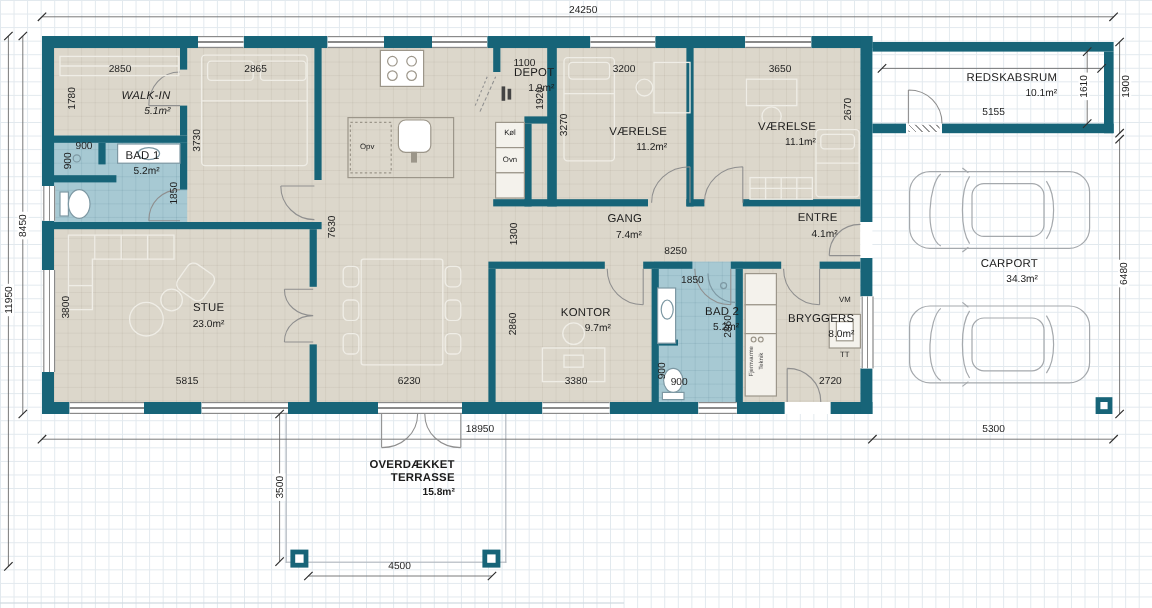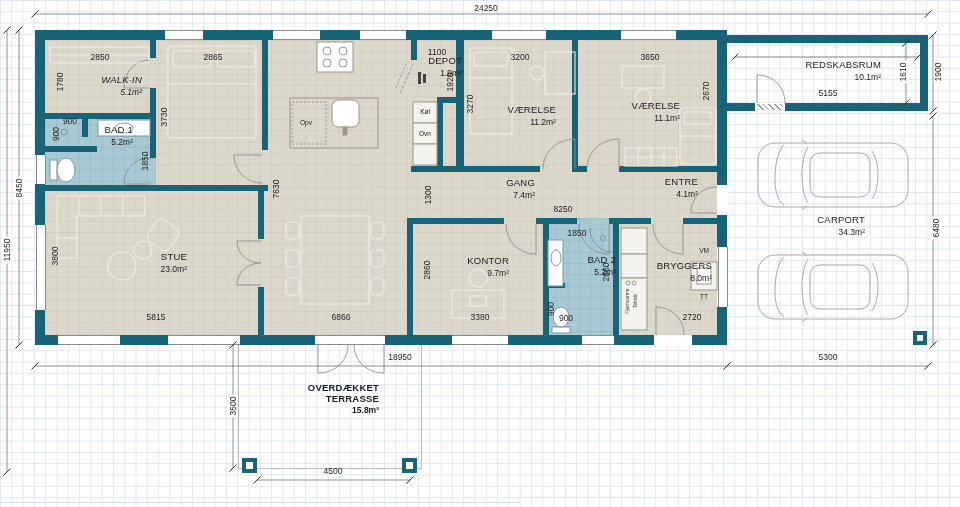--- a/index.html
+++ b/index.html
@@ -360,21 +360,21 @@
       <div class="dim v" style="left: 56px; top: 134px;">900</div>
       <div class="dim v" style="left: 145px; top: 161px;">1850</div>
       <div class="dim v" style="left: 276px; top: 189px;">7630</div>
       <div class="dim v" style="left: 450px; top: 82px;">1920</div>
       <div class="dim v" style="left: 470px; top: 104px;">3270</div>
       <div class="dim v" style="left: 706px; top: 91px;">2670</div>
       <div class="dim v" style="left: 428px; top: 195px;">1300</div>
       <div class="dim" style="left: 563px; top: 209px;">8250</div>
       <div class="dim v" style="left: 55px; top: 256px;">3800</div>
       <div class="dim" style="left: 156px; top: 317px;">5815</div>
-      <div class="dim" style="left: 341px; top: 317px;">6866</div>
+      <div class="dim" style="left: 341px; top: 317px;">6230</div>
       <div class="dim" style="left: 577px; top: 233px;">1850</div>
       <div class="dim v" style="left: 427px; top: 270px;">2860</div>
       <div class="dim v" style="left: 606px; top: 272px;">2860</div>
       <div class="dim" style="left: 480px; top: 317px;">3380</div>
       <div class="dim v" style="left: 551px; top: 309px;">900</div>
       <div class="dim" style="left: 566px; top: 318px;">900</div>
       <div class="dim" style="left: 692px; top: 317px;">2720</div>
       <div class="fix" style="left: 306px; top: 123px;">Opv</div>
       <div class="fix" style="left: 425px; top: 112px;">Køl</div>
       <div class="fix" style="left: 425px; top: 134px;">Ovn</div>

